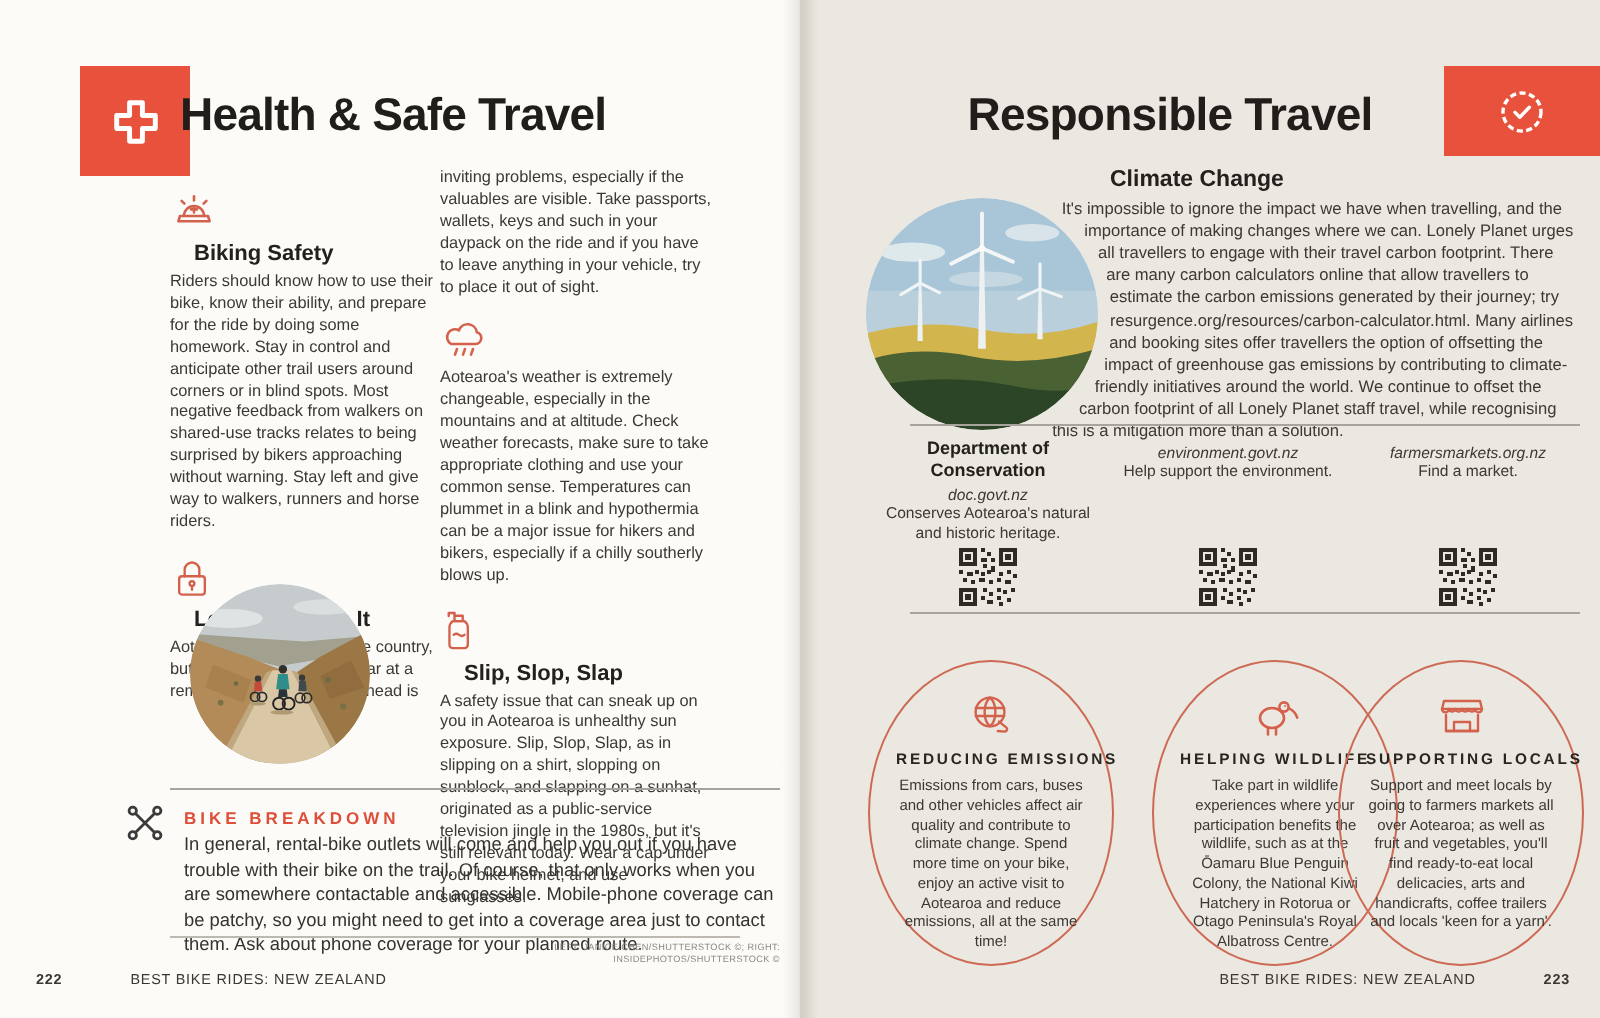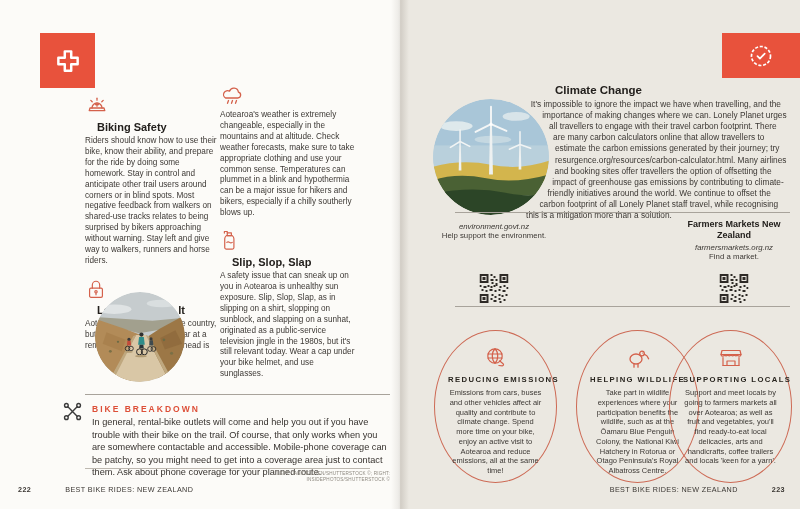--- a/index.html
+++ b/index.html
@@ -136,20 +136,21 @@
 <div class="spread">
 
   <div class="page page-left">
 
     <div class="accent-square">
       <svg width="30" height="30" viewBox="0 0 28 28">
         <path d="M11 5h6v6h6v6h-6v6h-6v-6H5v-6h6z" fill="none" stroke="#fff" stroke-width="2.3" stroke-linejoin="round"></path>
       </svg>
     </div>
 
+    <h1 class="page-title title-left">Health &amp; Safe Travel</h1>
 
     <div class="col col-1">
       <div class="sec">
         <div class="sec-icon">
           <svg width="24" height="24" viewBox="0 0 24 24" fill="none" stroke="#d4614b" stroke-width="1.3" stroke-linecap="round" stroke-linejoin="round">
             <path d="M7 14a5 5 0 0 1 10 0"></path>
               <path d="M5 14h14l.8 2.6H4.2z"></path>
             <path d="M12 4.2v2"></path>
               <path d="M5.8 6.4l1.4 1.4"></path>
               <path d="M18.2 6.4l-1.4 1.4"></path>
@@ -167,20 +168,21 @@
             <circle cx="12" cy="15.5" r="1.3"></circle>
               <path d="M12 16.8v2"></path>
           </svg>
         </div>
         <h3 class="sec-h">Lock It or Lose It</h3>
         <p class="body-text">Aotearoa is a relatively safe country, but leaving valuables in a car at a remote biking or hiking trailhead is</p>
       </div>
     </div>
 
     <div class="col col-2">
+      <p class="body-text continuation">inviting problems, especially if the valuables are visible. Take passports, wallets, keys and such in your daypack on the ride and if you have to leave anything in your vehicle, try to place it out of sight.</p>
       <div class="sec">
         <div class="sec-icon">
           <svg width="24" height="24" viewBox="0 0 24 24" fill="none" stroke="#d4614b" stroke-width="1.3" stroke-linecap="round" stroke-linejoin="round">
             <path d="M5.5 14h12.3a3 3 0 0 0 .6-5.9 4.6 4.6 0 0 0-8.9-.9A3.3 3.3 0 0 0 5.5 14z"></path>
             <path d="M8.5 16.5l-1 2.8M12.5 16.5l-1 2.8M16.5 16.5l-1 2.8"></path>
           </svg>
         </div>
         <p class="body-text">Aotearoa's weather is extremely changeable, especially in the mountains and at altitude. Check weather forecasts, make sure to take appropriate clothing and use your common sense. Temperatures can plummet in a blink and hypothermia can be a major issue for hikers and bikers, especially if a chilly southerly blows up.</p>
       </div>
       <div class="sec">
@@ -262,20 +264,21 @@
       <div>INSIDEPHOTOS/SHUTTERSTOCK ©</div>
     </div>
 
     <div class="footer footer-l">
       <span class="pnum">222</span><span>BEST BIKE RIDES: NEW ZEALAND</span>
     </div>
   </div>
 
   <div class="page page-right"></div>
 
+  <h1 class="page-title title-right" style="left:585px">Responsible Travel</h1>
 
   <div class="accent-rect" style="left:722px">
     <svg width="28" height="28" viewBox="0 0 28 28">
       <circle cx="14" cy="14" r="9.5" fill="none" stroke="#fff" stroke-width="1.7" stroke-dasharray="3.1 1.7"></circle>
       <path d="M10.5 14.2l2.4 2.4 4.8-5" fill="none" stroke="#fff" stroke-width="1.7" stroke-linecap="round" stroke-linejoin="round"></path>
     </svg>
   </div>
 
   <h3 class="climate-h">Climate Change</h3>
 
@@ -315,28 +318,35 @@
         </g>
       </svg>
     </div>
     <p class="climate-body">It's impossible to ignore the impact we have when travelling, and the importance of making changes where we can. Lonely Planet urges all travellers to engage with their travel carbon footprint. There are many carbon calculators online that allow travellers to estimate the carbon emissions generated by their journey; try resurgence.org/resources/carbon-calculator.html. Many airlines and booking sites offer travellers the option of offsetting the impact of greenhouse gas emissions by contributing to climate-friendly initiatives around the world. We continue to offset the carbon footprint of all Lonely Planet staff travel, while recognising this is a mitigation more than a solution.</p>
   </div>
 
   <div class="rule rule-r1"></div>
 
   <div class="resources">
     <div class="res-col">
+      <div class="res-name">Department of Conservation</div>
+      <div class="res-url">doc.govt.nz</div>
+      <div class="res-desc">Conserves Aotearoa's natural and historic heritage.</div>
+      <svg class="res-qr" width="29" height="29">
+          <use href="#qr"></use>
+        </svg>
+    </div>
+    <div class="res-col">
       <div class="res-url">environment.govt.nz</div>
       <div class="res-desc">Help support the environment.</div>
       <svg class="res-qr" width="29" height="29">
           <use href="#qr"></use>
         </svg>
     </div>
     <div class="res-col">
-      <div class="res-name">Farmers Markets New Zealand</div>
       <div class="res-url">farmersmarkets.org.nz</div>
       <div class="res-desc">Find a market.</div>
       <svg class="res-qr" width="29" height="29">
           <use href="#qr"></use>
         </svg>
     </div>
   </div>
 
   <div class="rule rule-r2"></div>
 

